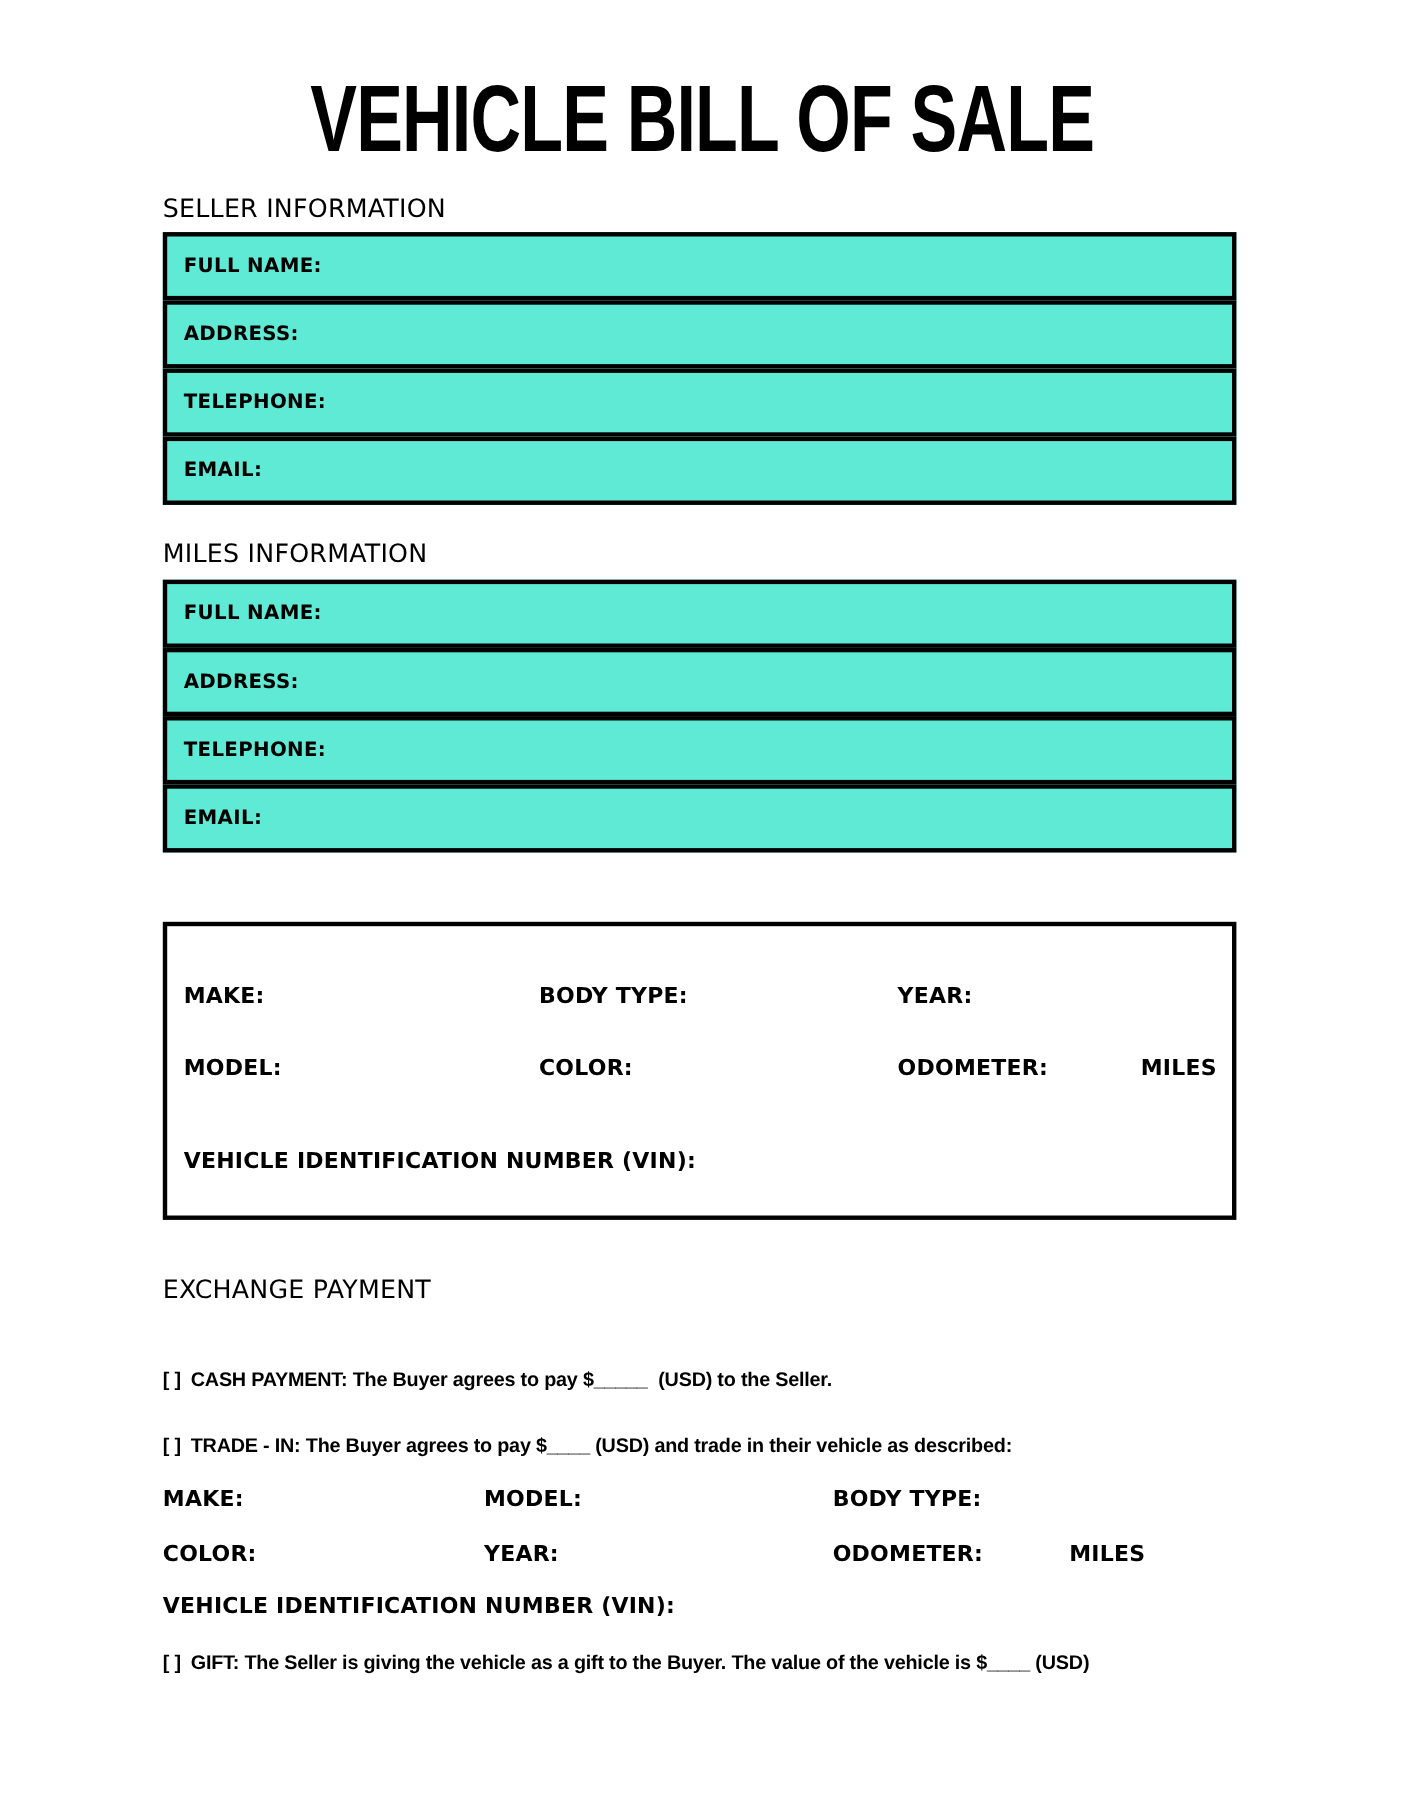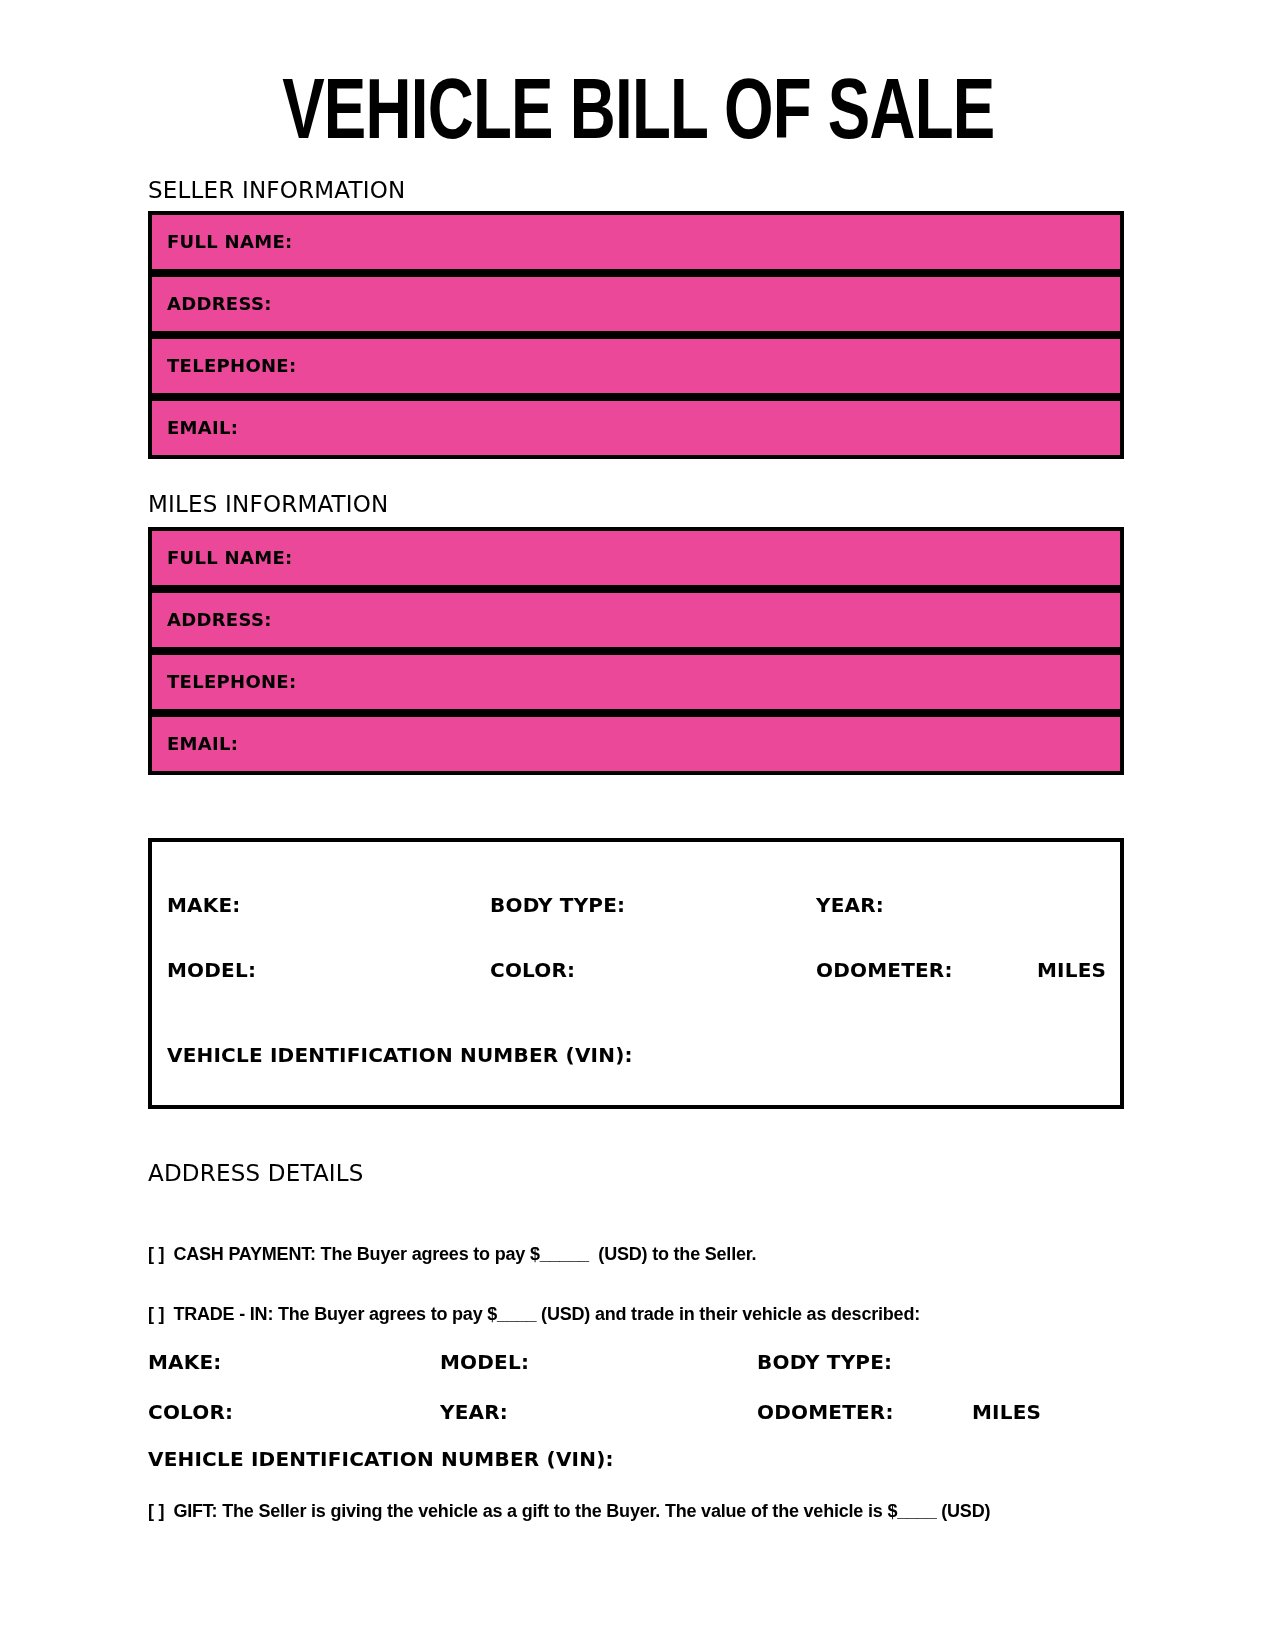--- a/index.html
+++ b/index.html
@@ -43,21 +43,21 @@
     white-space: nowrap;
   }
 
   
   .fieldbox { position: absolute; left: 148px; width: 976px; }
   .frow {
     box-sizing: border-box;
     width: 976px;
     height: 62px;
     border: 4px solid #000000;
-    background: #ec4899;
+    background: #5eead4;
   }
   .flabel {
     display: inline-block;
     padding-left: 15px;
     font-size: 18px;
     font-weight: bold;
     line-height: 54px;
     letter-spacing: 0.3px;
     white-space: nowrap;
   }
@@ -151,21 +151,21 @@
     <span class="vlabel" style="top:51px;  left:15px">MAKE:</span>
     <span class="vlabel" style="top:51px;  left:338px">BODY TYPE:</span>
     <span class="vlabel" style="top:51px;  left:664px">YEAR:</span>
     <span class="vlabel" style="top:116px; left:15px">MODEL:</span>
     <span class="vlabel" style="top:116px; left:338px">COLOR:</span>
     <span class="vlabel" style="top:116px; left:664px">ODOMETER:</span>
     <span class="vlabel" style="top:116px; left:885px">MILES</span>
     <span class="vlabel" style="top:201px; left:15px">VEHICLE IDENTIFICATION NUMBER (VIN):</span>
   </div>
 
-  <div class="heading" style="top:1160px">ADDRESS DETAILS</div>
+  <div class="heading" style="top:1160px">EXCHANGE PAYMENT</div>
 
   <div class="xline" style="top:1302px"><span class="checkbox">[ ]</span><span>TRADE - IN: The Buyer agrees to pay $____ (USD) and trade in their vehicle as described:</span></div>
 
   <div class="xline" style="top:1242px"><span class="checkbox">[ ]</span><span>CASH PAYMENT: The Buyer agrees to pay $_____  (USD) to the Seller.</span></div>
 
   <div class="xrow" style="top:1350px">
     <span class="xcol" style="left:0">MAKE:</span>
     <span class="xcol" style="left:292px">MODEL:</span>
     <span class="xcol" style="left:609px">BODY TYPE:</span>
   </div>

